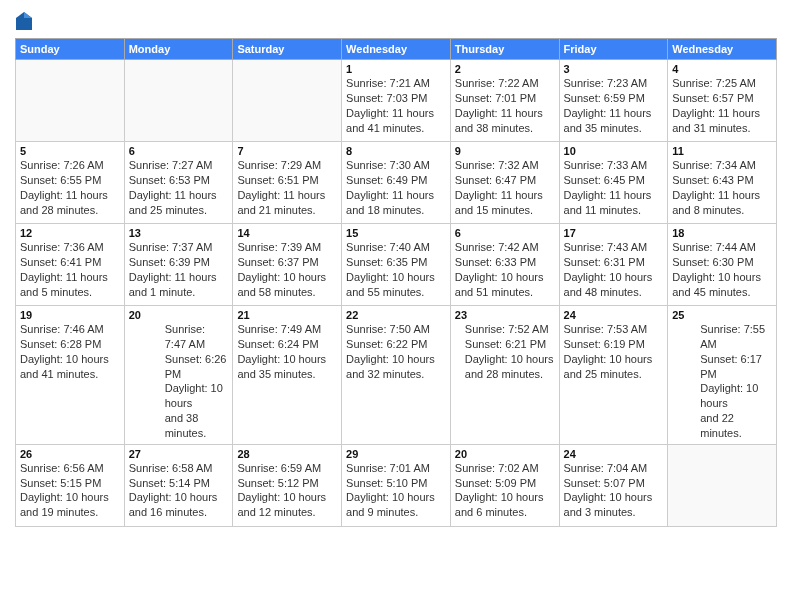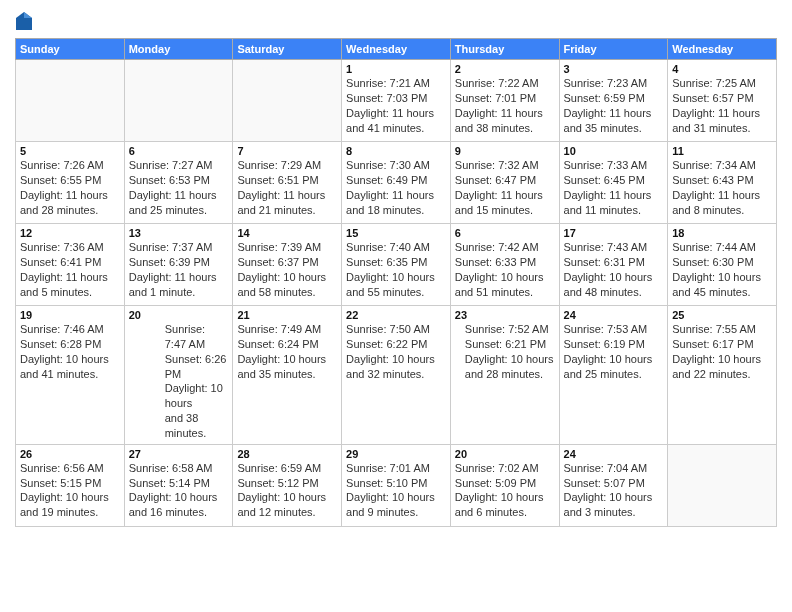--- a/index.html
+++ b/index.html
@@ -305,21 +305,21 @@
           </td>
           <td>
             <span class="day-number">24</span>
             <div class="day-info" style="white-space: pre-line;">Sunrise: 7:53 AM
 Sunset: 6:19 PM
 Daylight: 10 hours
 and 25 minutes.</div>
           </td>
           <td>
             <span class="day-number">25</span>
-            <div class="day-info" style="white-space: pre-line;">Sunrise: 7:55 AM
+            <div class="day-info" style="white-space: pre-line; margin-left: 28px;">Sunrise: 7:55 AM
 Sunset: 6:17 PM
 Daylight: 10 hours
 and 22 minutes.</div>
           </td>
         </tr>
         <tr>
           <td>
             <span class="day-number">26</span>
             <div class="day-info" style="white-space: pre-line;">Sunrise: 6:56 AM
 Sunset: 5:15 PM

